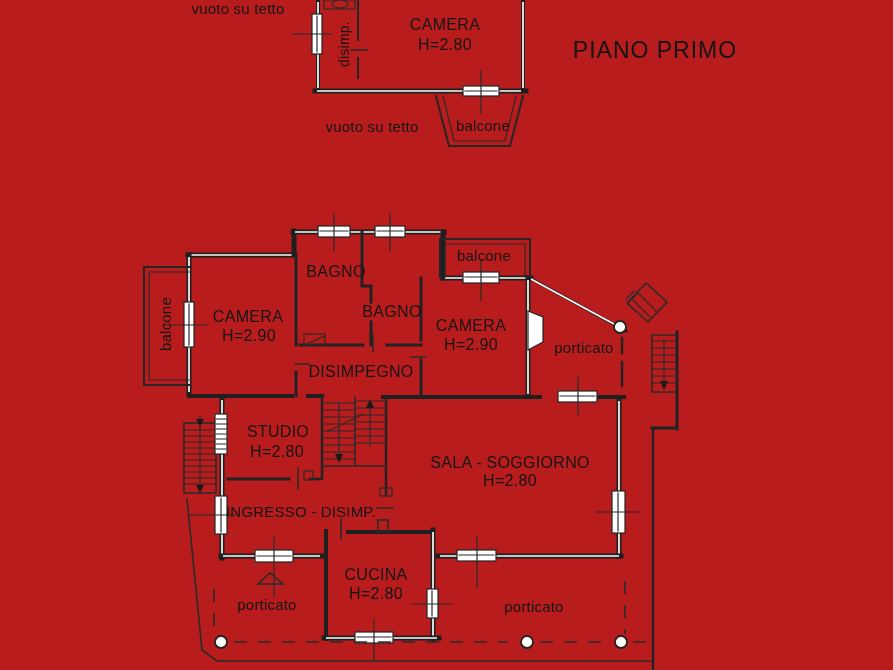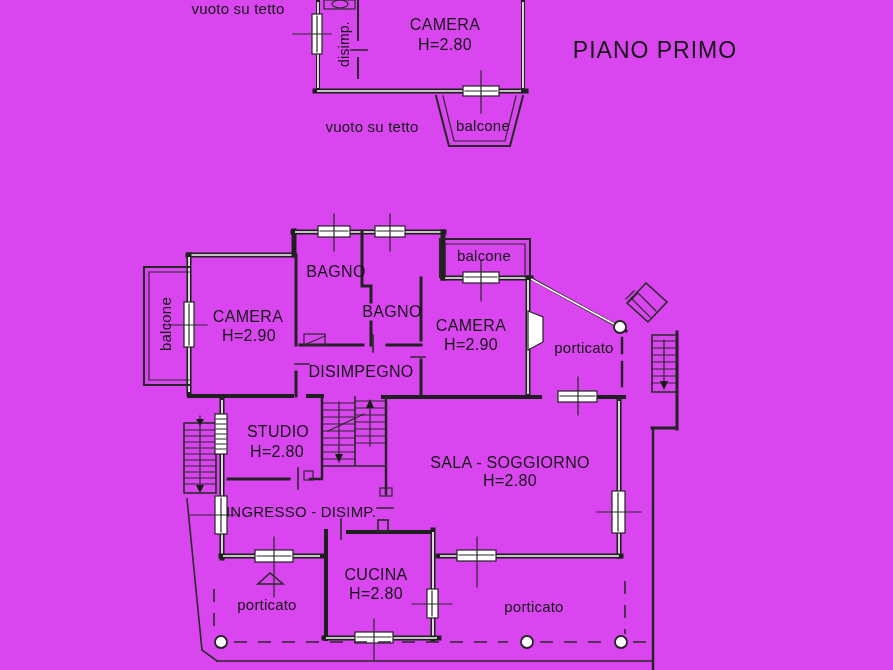--- a/index.html
+++ b/index.html
@@ -1,16 +1,16 @@
 <!DOCTYPE html>
 <html><head>
 <meta charset="utf-8">
 <style>
   html,body{margin:0;padding:0;background:#e8e8e8;}
-  .page{position:relative;width:893px;height:670px;background:#d946ef;overflow:hidden;
+  .page{position:relative;width:893px;height:670px;background:#b91c1c;overflow:hidden;
         font-family:"Liberation Sans", sans-serif;}
   svg{position:absolute;left:0;top:0;}
   
   .w5{stroke:#1f1f1f;stroke-width:5;fill:none;stroke-linecap:square;}
   .w4{stroke:#1f1f1f;stroke-width:4;fill:none;stroke-linecap:square;}
   .w3{stroke:#222;stroke-width:3;fill:none;stroke-linecap:square;}
   .w25{stroke:#222;stroke-width:2.4;fill:none;stroke-linecap:square;}
   .w2{stroke:#262626;stroke-width:2;fill:none;stroke-linecap:square;}
   .w16{stroke:#2a2a2a;stroke-width:1.6;fill:none;stroke-linecap:square;}
   .w12{stroke:#2a2a2a;stroke-width:1.2;fill:none;stroke-linecap:square;}

